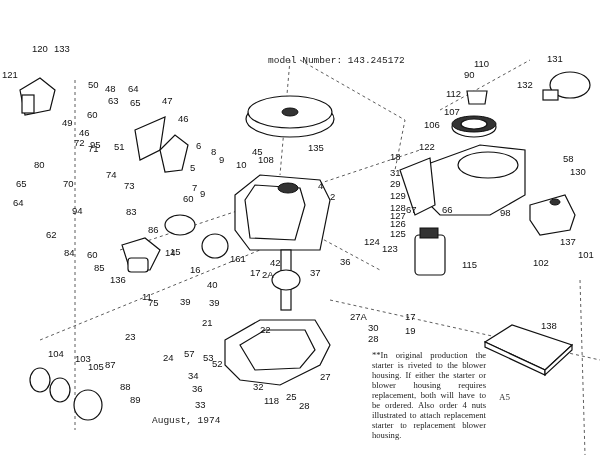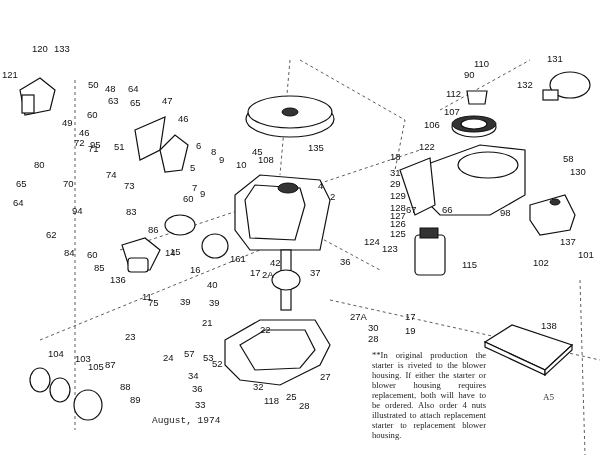--- a/index.html
+++ b/index.html
@@ -3,30 +3,31 @@
 <meta charset="utf-8">
 <style>
   html, body { margin: 0; padding: 0; background: #ffffff; }
   body { width: 600px; height: 461px; position: relative; overflow: hidden; font-family: "Liberation Sans", sans-serif; }
   #stage { position: absolute; left: 0; top: 0; width: 600px; height: 461px; }
   .watermark { position: absolute; left: 78px; top: 16px; font-family: "Liberation Sans", sans-serif; font-weight: bold; font-size: 39px; color: #c8c8c8; letter-spacing: -0.5px; white-space: nowrap; }
   .model { position: absolute; left: 268px; top: 55px; font-family: "Liberation Mono", monospace; font-size: 9.5px; color: #222; white-space: nowrap; }
   .date { position: absolute; left: 152px; top: 415px; font-family: "Liberation Mono", monospace; font-size: 9.5px; color: #222; white-space: nowrap; }
   .note { position: absolute; left: 372px; top: 350px; width: 114px; font-family: "Liberation Serif", serif; font-size: 8.6px; line-height: 10px; color: #222; text-align: justify; }
   .gasket-label { position: absolute; left: 503px; top: 347px; font-family: "Liberation Sans", sans-serif; font-style: italic; font-size: 8px; color: #333; transform: rotate(0deg); letter-spacing: 1px; }
-  .a5 { position: absolute; left: 499px; top: 392px; font-family: "Liberation Serif", serif; font-size: 9px; color: #333; margin-left: 44px; }
+  .a5 { position: absolute; left: 499px; top: 392px; font-family: "Liberation Serif", serif; font-size: 9px; color: #333; }
   svg text.lbl { font-family: "Liberation Sans", sans-serif; font-size: 9.5px; fill: #111; }
   .part { fill: #fff; stroke: #111; stroke-width: 1.2; }
   .dark { fill: #333; stroke: #111; stroke-width: 1; }
   .dash { stroke: #333; stroke-width: 0.8; fill: none; stroke-dasharray: 3 3; }
 </style>
 </head>
 <body>
 
 <div id="stage">
+  <div class="model">model Number: 143.245172</div>
   <div class="date">August, 1974</div>
   <div class="note">**In original production the starter is riveted to the blower housing. If either the starter or blower housing requires replacement, both will have to be ordered. Also order 4 nuts illustrated to attach replacement starter to replacement blower housing.</div>
   <div class="gasket-label">GASKET SET</div>
   <div class="a5">A5</div>
 
   <svg width="600" height="461" viewBox="0 0 600 461" style="position:absolute;left:0;top:0;">
 
     <g>
       <path class="dash" d="M290 60 L280 175"></path>
       <path class="dash" d="M300 60 L405 120 L395 170"></path>

